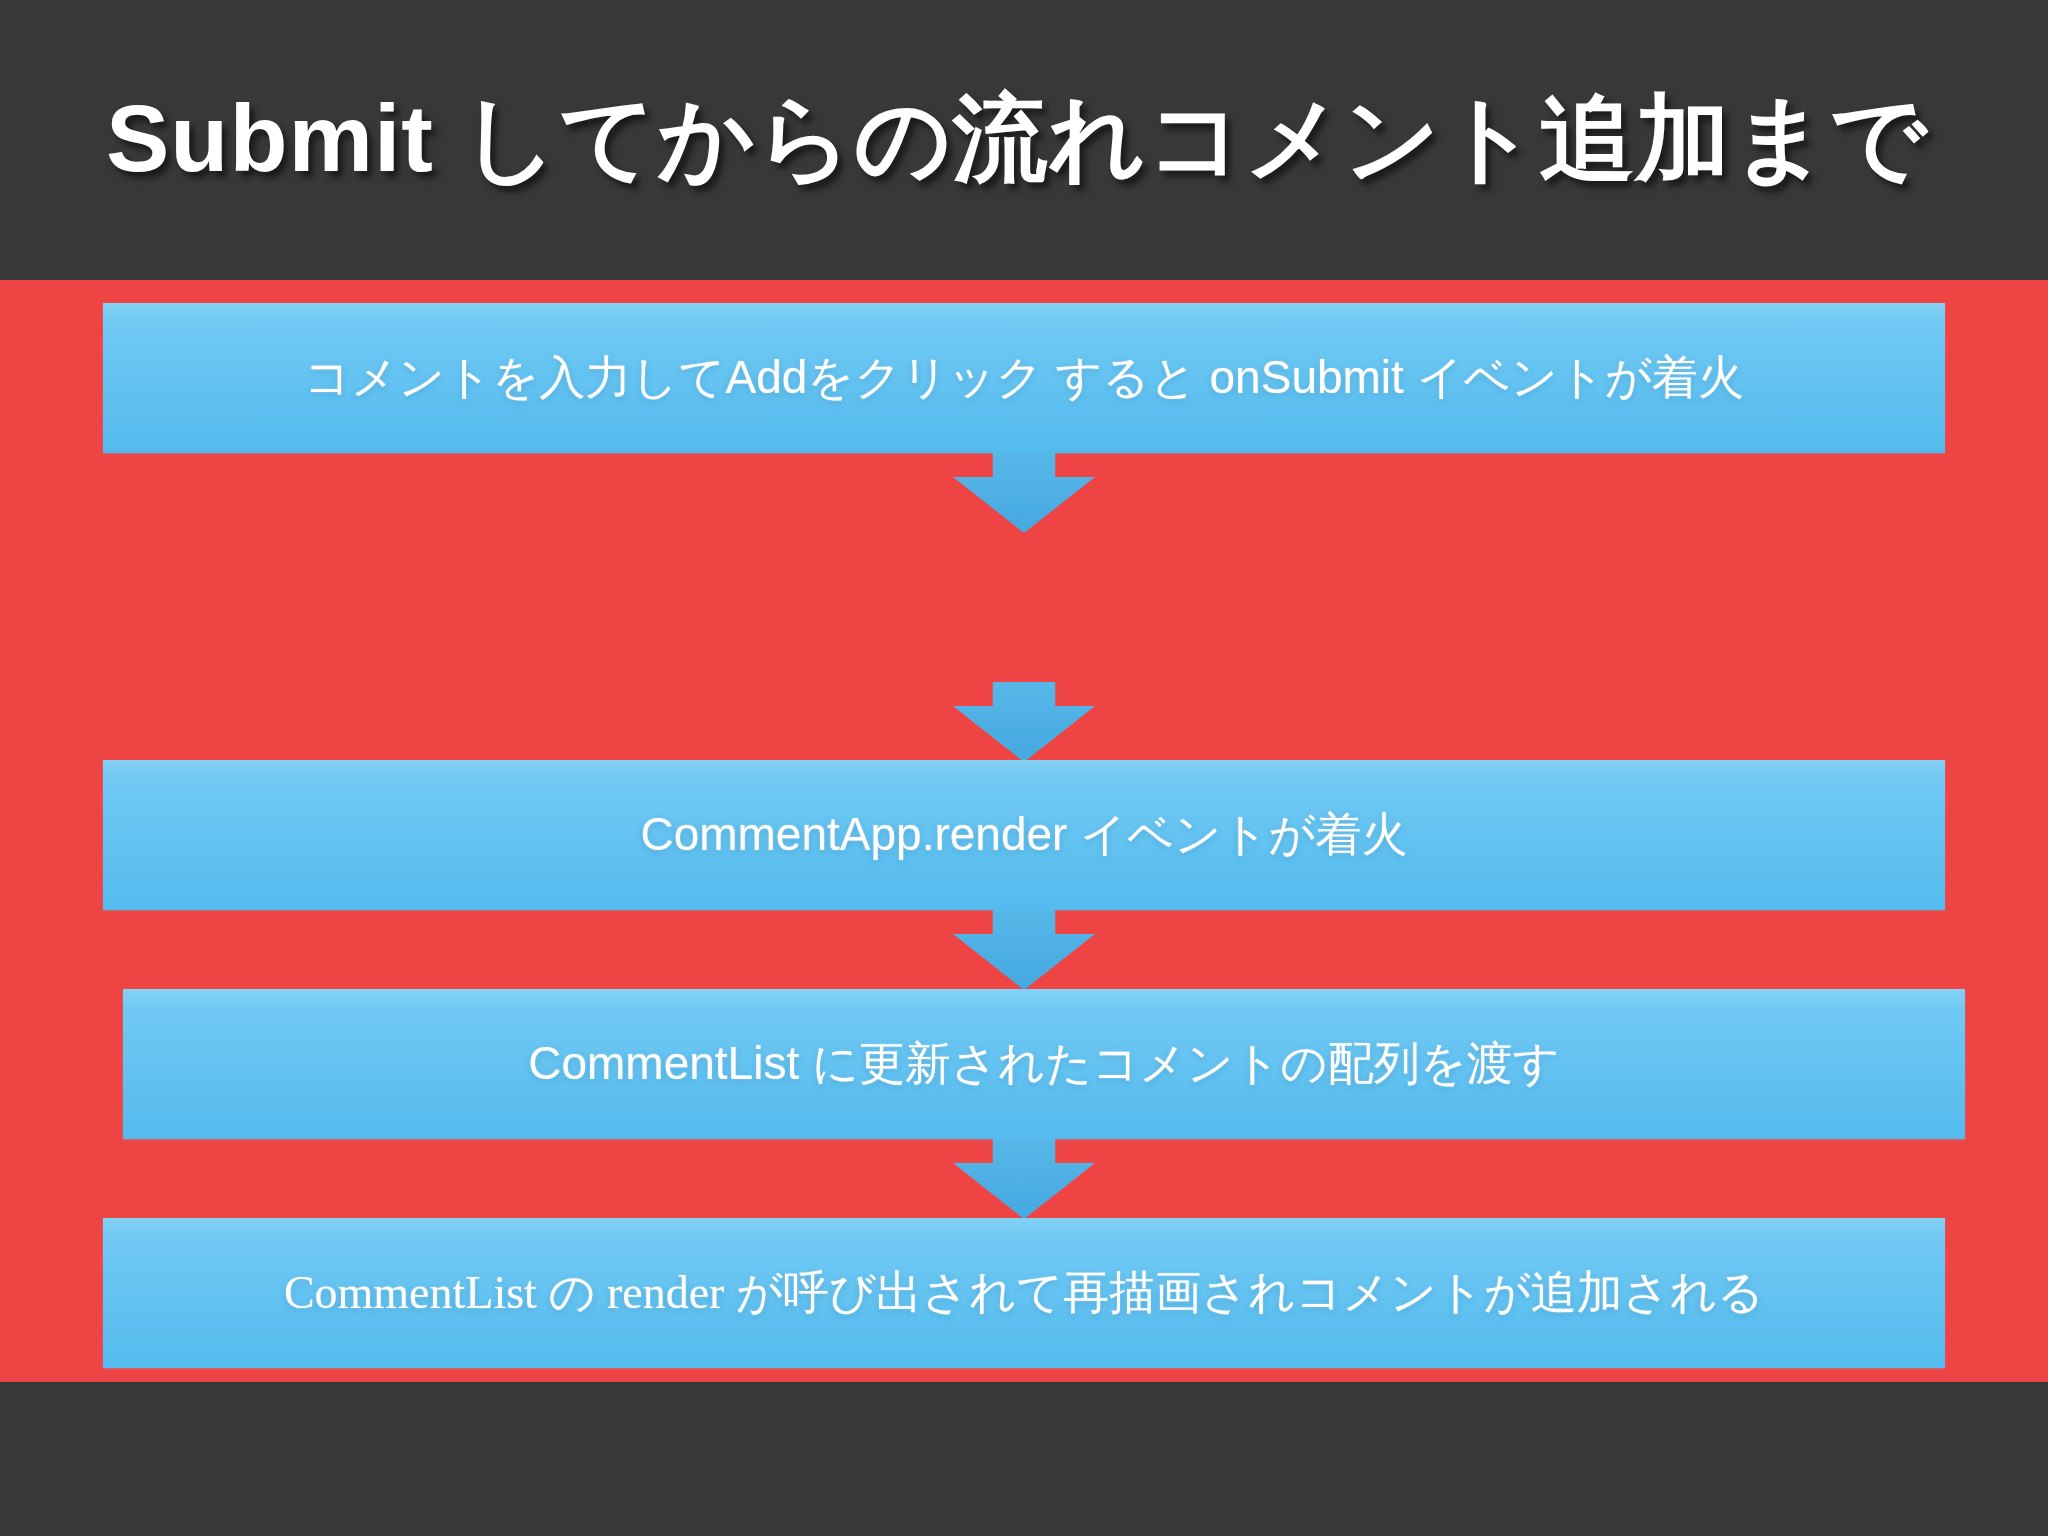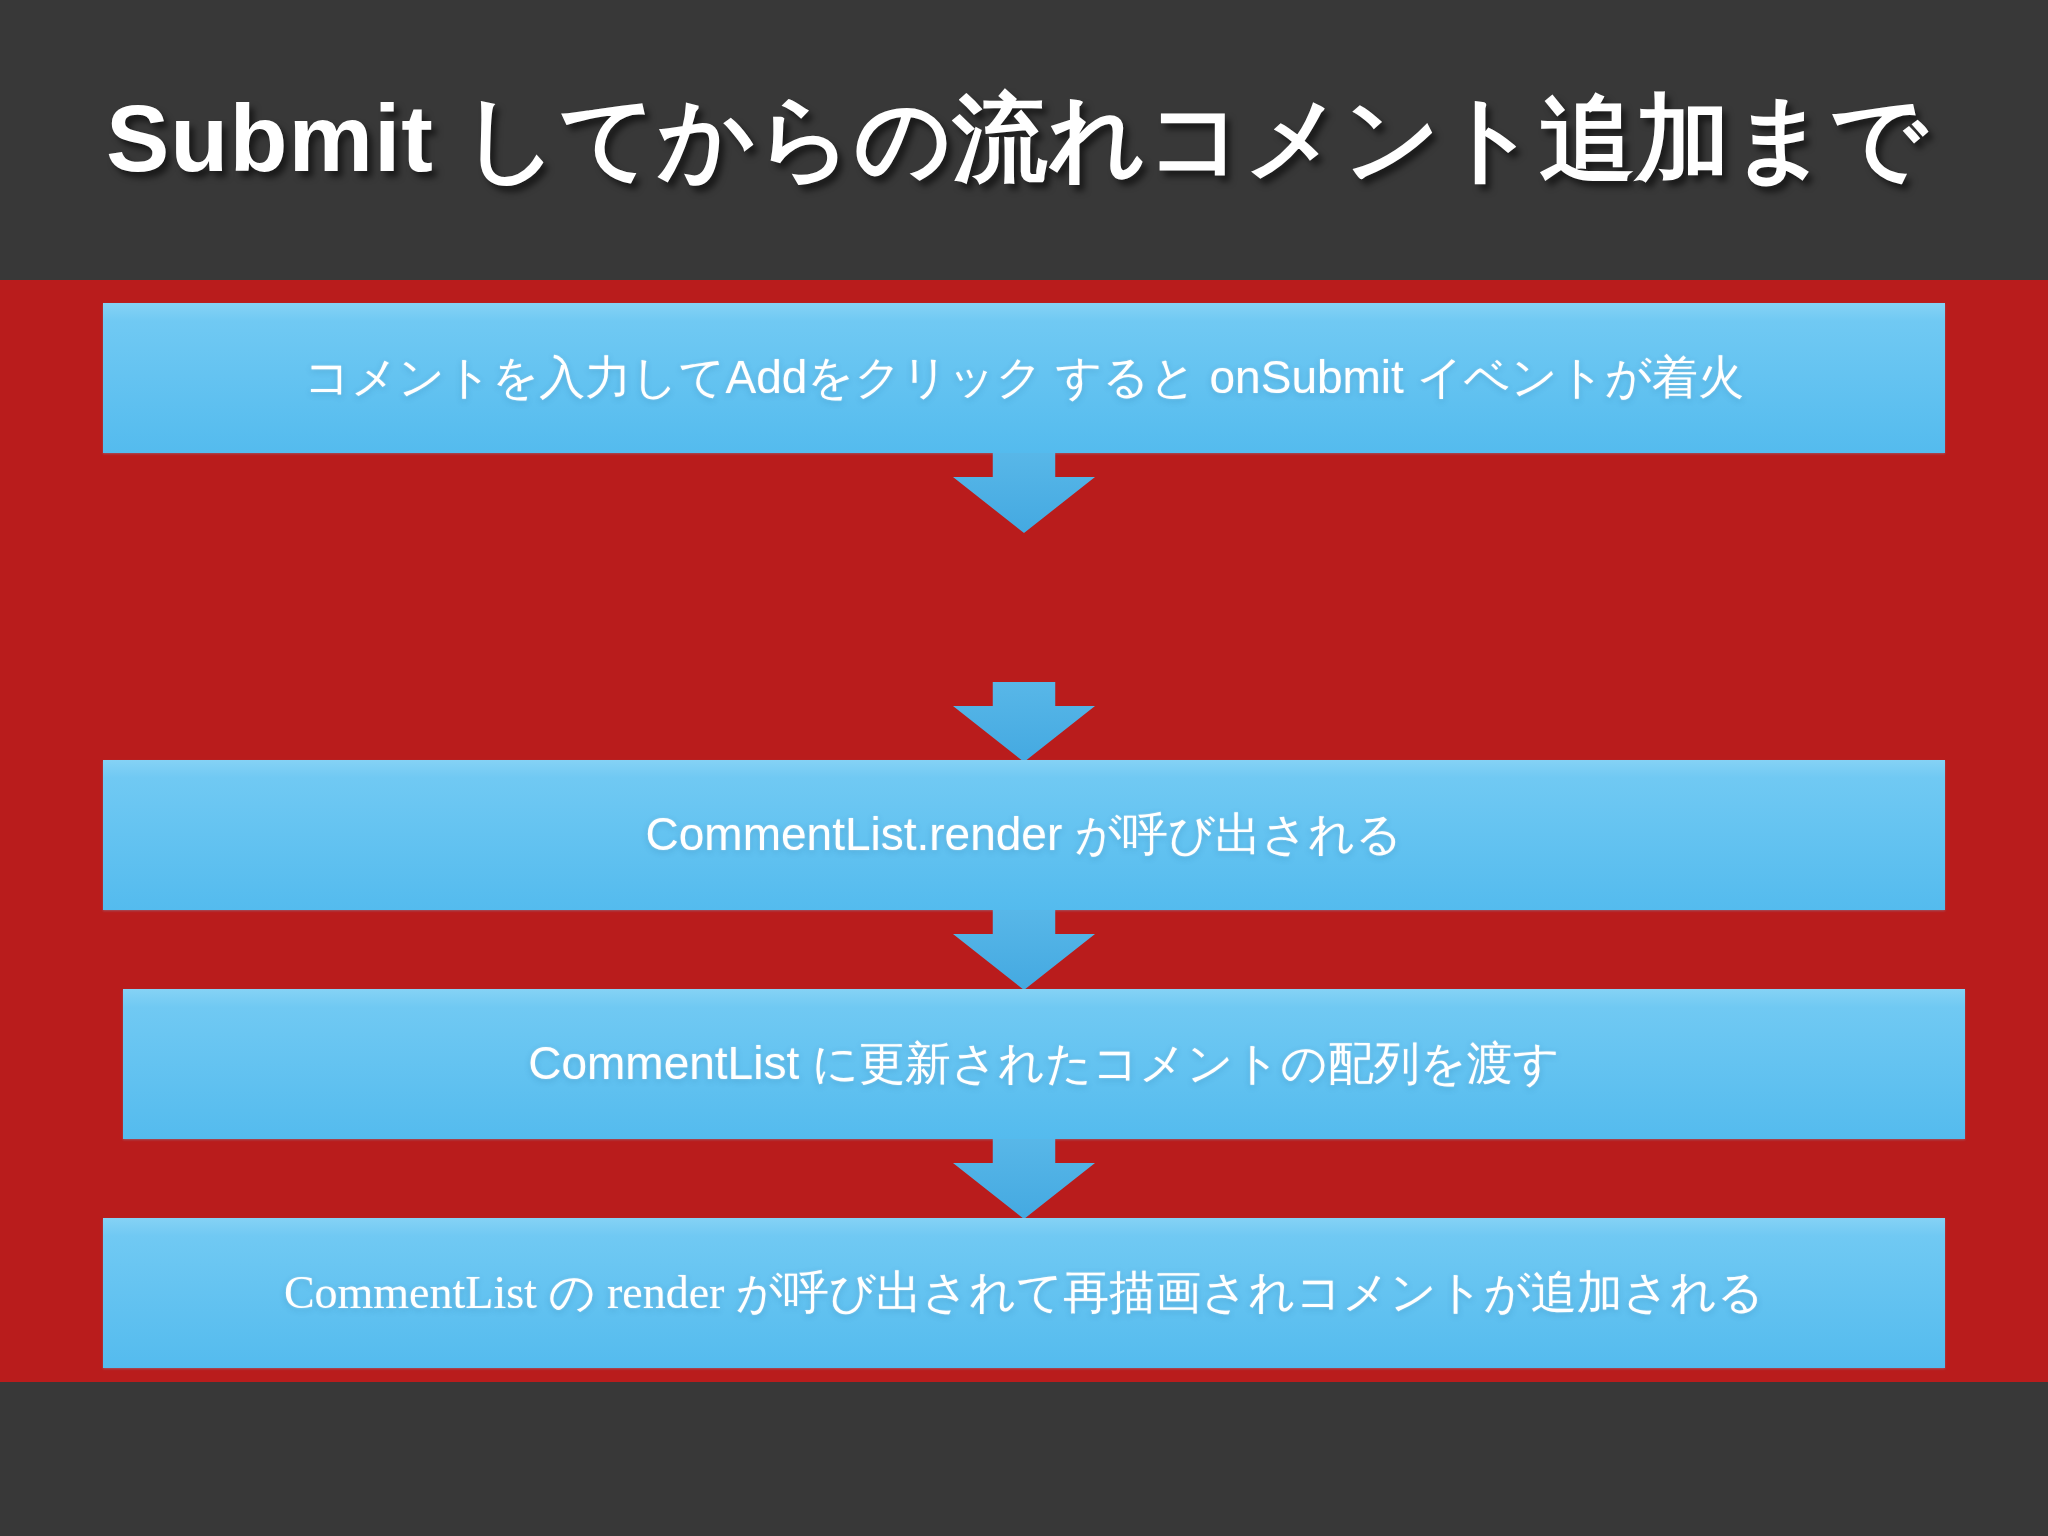--- a/index.html
+++ b/index.html
@@ -5,21 +5,21 @@
   html, body {
     margin: 0;
     padding: 0;
     background: #ffffff;
     font-family: "Liberation Sans", "DejaVu Sans", sans-serif;
   }
   .slide {
     position: relative;
     width: 2048px;
     height: 1536px;
-    background: #b91c1c;
+    background: #ef4444;
     overflow: hidden;
   }
   .band {
     position: absolute;
     left: 0;
     width: 2048px;
     background: #383838;
   }
   .band-top {
     top: 0;
@@ -88,21 +88,21 @@
   <div class="step step1">
     <span class="step-label">コメントを入力してAddをクリック すると onSubmit イベントが着火</span>
   </div>
 
   <div class="arrow arrow1"></div>
 
 
   <div class="arrow arrow2"></div>
 
   <div class="step step3">
-    <span class="step-label">CommentList.render が呼び出される</span>
+    <span class="step-label">CommentApp.render イベントが着火</span>
   </div>
 
   <div class="arrow arrow3"></div>
 
   <div class="step step4">
     <span class="step-label">CommentList に更新されたコメントの配列を渡す</span>
   </div>
 
   <div class="arrow arrow4"></div>
 

